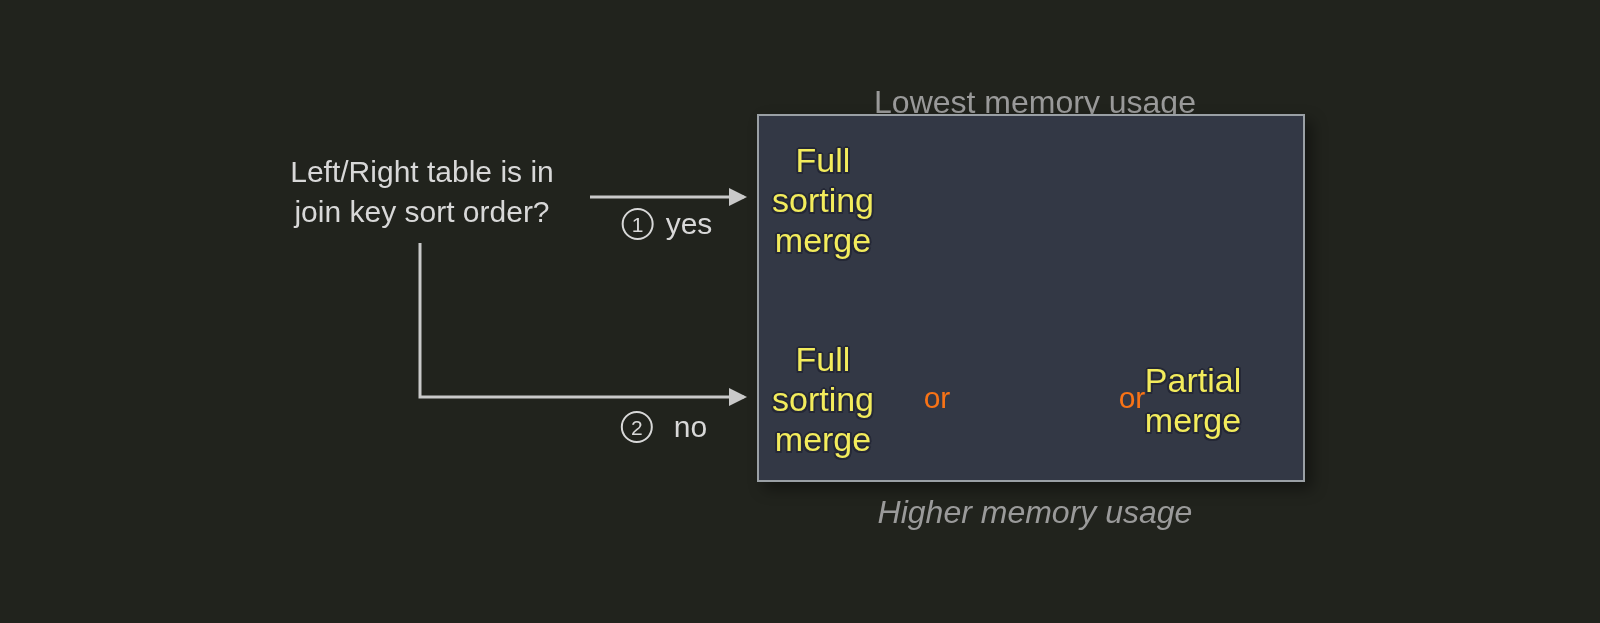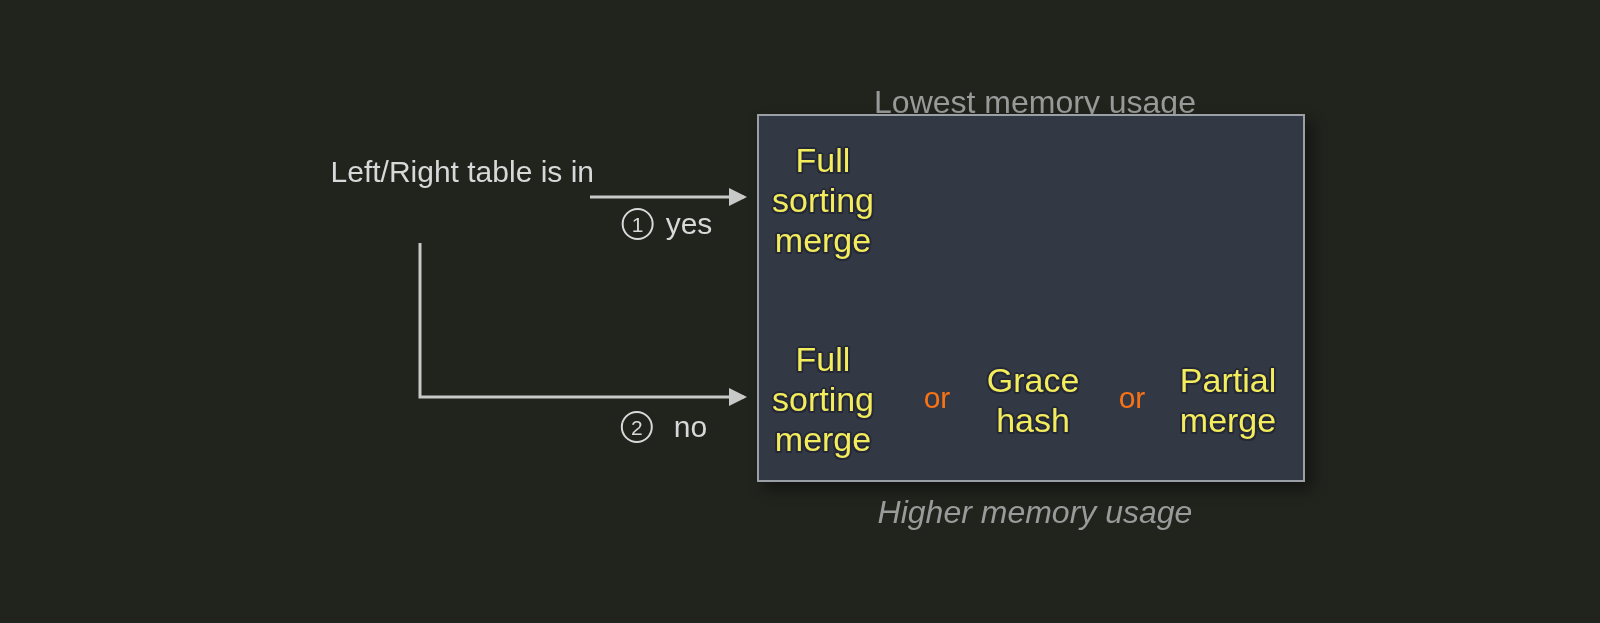--- a/index.html
+++ b/index.html
@@ -29,23 +29,23 @@
   }
   .connectors line, .connectors polyline {
     stroke: var(--connector);
     stroke-width: 3;
     fill: none;
   }
   .connectors .arrowhead-path { fill: var(--connector); }
 
   .question {
     position: absolute;
-    left: 224px; top: 152px;
+    left: 237px; top: 152px;
     width: 370px;
-    text-align: right;
+    text-align: center;
     font-size: 30px;
     line-height: 40px;
     color: var(--light-text);
   }
   .branch-label {
     position: absolute;
     transform: translate(-50%, -50%);
     display: flex;
     align-items: center;
     white-space: nowrap;
@@ -93,21 +93,21 @@
     text-shadow:
       2px 0 var(--algo-outline), -2px 0 var(--algo-outline),
       0 2px var(--algo-outline), 0 -2px var(--algo-outline),
       1.5px 1.5px var(--algo-outline), -1.5px 1.5px var(--algo-outline),
       1.5px -1.5px var(--algo-outline), -1.5px -1.5px var(--algo-outline);
     white-space: nowrap;
   }
   .algo.top-full      { left: 823px;  top: 200px; }
   .algo.bottom-full   { left: 823px;  top: 399px; }
   .algo.bottom-grace  { left: 1033px; top: 400px; }
-  .algo.bottom-partial{ left: 1228px; top: 400px; }
+  .algo.bottom-partial{ left: 1193px; top: 400px; }
   .or-label {
     position: absolute;
     transform: translate(-50%, -50%);
     font-size: 30px;
     color: #f97316;
   }
   .or-label.first  { left: 937px;  top: 398px; }
   .or-label.second { left: 1132px; top: 398px; }
 </style>
 </head>
@@ -120,20 +120,21 @@
       <marker id="arrowhead" markerWidth="6" markerHeight="6" refX="5" refY="3" orient="auto" markerUnits="strokeWidth">
         <path class="arrowhead-path" d="M0,0 L6,3 L0,6 Z"></path>
       </marker>
     </defs>
     <line x1="590" y1="197" x2="744" y2="197" marker-end="url(#arrowhead)"></line>
     <polyline points="420,243 420,397 744,397" marker-end="url(#arrowhead)"></polyline>
   </svg>
 
   <div class="question">
     <div>Left/Right table is in</div>
+    <div>join key sort order?</div>
   </div>
 
   <div class="branch-label yes">
     <span class="circle-num">1</span>
     <span>yes</span>
   </div>
 
   <div class="branch-label no">
     <span class="circle-num">2</span>
     <span>no</span>
@@ -150,24 +151,20 @@
   </div>
 
   <div class="algo bottom-full">
     <div>Full</div>
     <div>sorting</div>
     <div>merge</div>
   </div>
 
   <div class="or-label first">or</div>
 
-  <div class="algo bottom-grace">
-    <div>Grace</div>
-    <div>hash</div>
-  </div>
 
   <div class="or-label second">or</div>
 
   <div class="algo bottom-partial">
     <div>Partial</div>
     <div>merge</div>
   </div>
 
   <div class="mem-label bottom">Higher memory usage</div>
 

